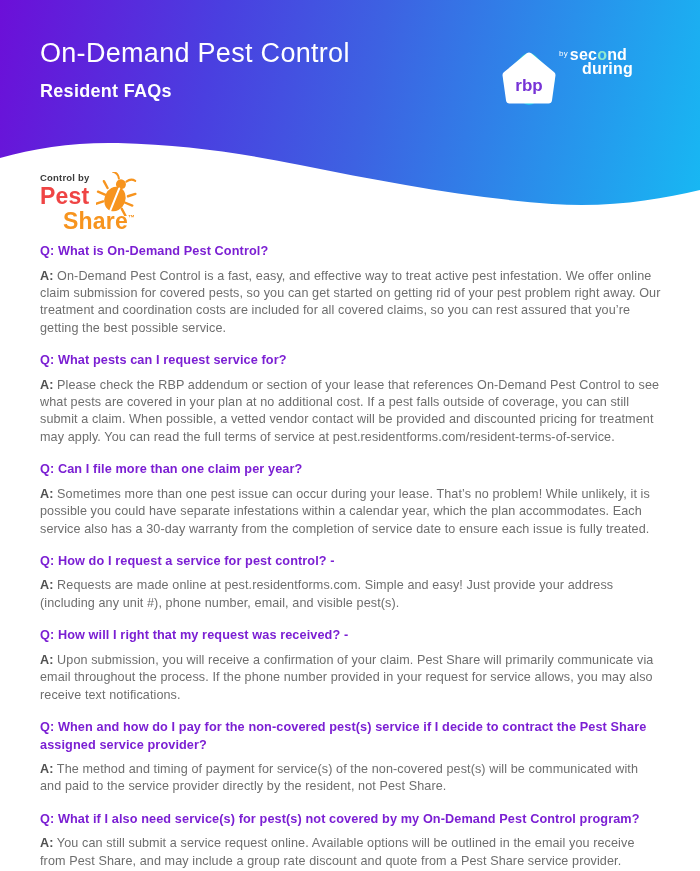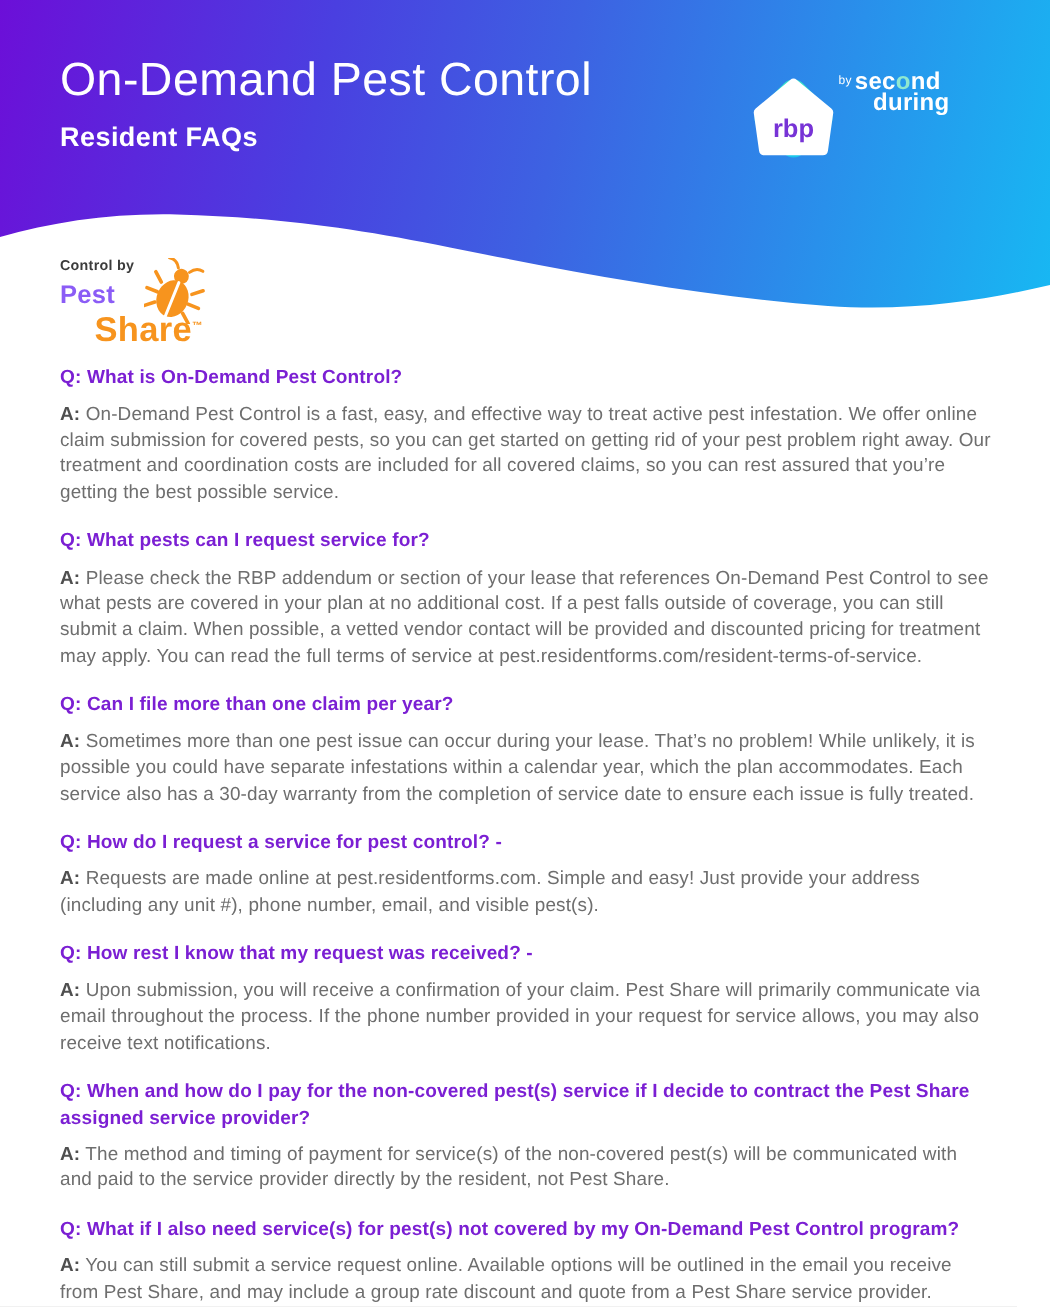--- a/index.html
+++ b/index.html
@@ -10,21 +10,21 @@
     font-family:"Liberation Sans", sans-serif;
   }
 
   
   .header {
     position:absolute; left:0; top:0; width:700px; height:230px;
     background:linear-gradient(102deg, #6C0FD8 0%, #4A3FE0 30%, #3D62E2 52%, #17B9F3 100%);
   }
   .wave { position:absolute; left:0; top:138px; width:700px; height:92px; display:block; }
   .title-block { position:absolute; left:40px; top:34px; color:#ffffff; }
-  .title-line1 { font-size:31px; font-weight:400; line-height:38px; letter-spacing:.3px; }
+  .title-line1 { font-size:27px; font-weight:400; line-height:38px; letter-spacing:.3px; }
   .title-line2 { font-size:18px; font-weight:700; line-height:38px; letter-spacing:.3px; }
 
   
   .rbp-badge { position:absolute; left:500px; top:50px; width:58px; height:58px; }
   .rbp-diamond {
     position:absolute; left:8px; top:8px; width:42px; height:42px;
     background:linear-gradient(135deg,#3BE0C9 0%, #22D2D8 55%, #18C4EE 100%);
     border-radius:9px; transform:rotate(45deg);
   }
   .rbp-house { position:absolute; left:0; top:0; }
@@ -33,21 +33,21 @@
   .sn-logo { position:absolute; left:559px; top:47px; color:#ffffff; line-height:1; }
   .sn-row { display:flex; align-items:flex-start; }
   .sn-by { font-size:8px; font-weight:400; margin-top:3px; margin-right:2px; letter-spacing:.2px; }
   .sn-word { font-size:16px; font-weight:700; letter-spacing:.2px; }
   .sn-o { color:#8FE8D0; }
   .sn-word2 { font-size:16px; font-weight:700; letter-spacing:.2px; margin-left:23px; margin-top:-2px; }
 
   
   .powered { position:absolute; left:40px; top:172px; width:140px; }
   .powered-label { font-size:9.5px; font-weight:700; color:#3B3B3B; letter-spacing:.2px; }
-  .ps-word1 { font-size:17px; font-weight:800; color:#8b5cf6; line-height:21px; margin-top:3px; letter-spacing:.2px; }
+  .ps-word1 { font-size:23px; font-weight:800; color:#ef4444; line-height:21px; margin-top:3px; letter-spacing:.2px; }
   .ps-word2 { font-size:23px; font-weight:800; color:#F7941E; line-height:21px; margin-left:23px; letter-spacing:.2px; }
   .ps-tm { font-size:7px; vertical-align:super; font-weight:700; }
   .bug { position:absolute; left:56px; top:0px; }
 
   
   .content { position:absolute; left:40px; top:243px; width:622px; }
   .faq + .faq { margin-top:15px; }
   .q { font-size:12.7px; font-weight:700; color:#7B1FD3; line-height:17.5px; letter-spacing:.1px; }
   .a { font-size:12.6px; font-weight:400; color:#6E6E6E; line-height:17.4px; margin-top:7px; letter-spacing:.1px; }
   .a b { color:#4F4F4F; font-weight:700; }
@@ -116,21 +116,21 @@
       </section>
       <section class="faq">
         <h3 class="q">Q: Can I file more than one claim per year?</h3>
         <p class="a"><b>A:</b> Sometimes more than one pest issue can occur during your lease. That’s no problem! While unlikely, it is possible you could have separate infestations within a calendar year, which the plan accommodates. Each service also has a 30-day warranty from the completion of service date to ensure each issue is fully treated.</p>
       </section>
       <section class="faq">
         <h3 class="q">Q: How do I request a service for pest control? -</h3>
         <p class="a"><b>A:</b> Requests are made online at pest.residentforms.com. Simple and easy! Just provide your address (including any unit #), phone number, email, and visible pest(s).</p>
       </section>
       <section class="faq">
-        <h3 class="q">Q: How rest I know that my request was received? -</h3>
+        <h3 class="q">Q: How will I right that my request was received? -</h3>
         <p class="a"><b>A:</b> Upon submission, you will receive a confirmation of your claim. Pest Share will primarily communicate via email throughout the process. If the phone number provided in your request for service allows, you may also receive text notifications.</p>
       </section>
       <section class="faq">
         <h3 class="q">Q: When and how do I pay for the non-covered pest(s) service if I decide to contract the Pest Share assigned service provider?</h3>
         <p class="a"><b>A:</b> The method and timing of payment for service(s) of the non-covered pest(s) will be communicated with and paid to the service provider directly by the resident, not Pest Share.</p>
       </section>
       <section class="faq">
         <h3 class="q">Q: What if I also need service(s) for pest(s) not covered by my On-Demand Pest Control program?</h3>
         <p class="a"><b>A:</b> You can still submit a service request online. Available options will be outlined in the email you receive from Pest Share, and may include a group rate discount and quote from a Pest Share service provider.</p>
       </section>

